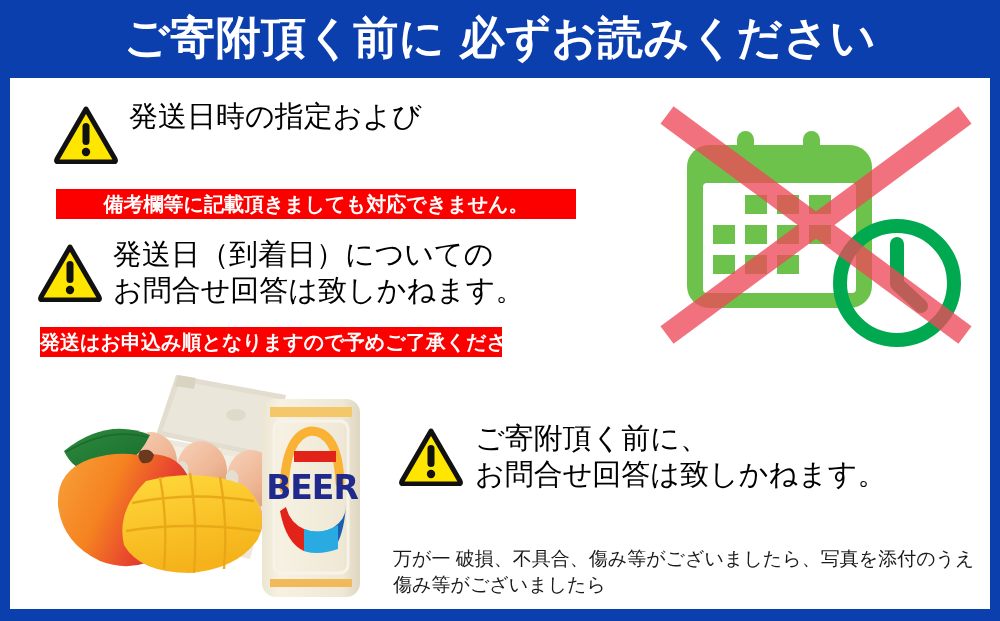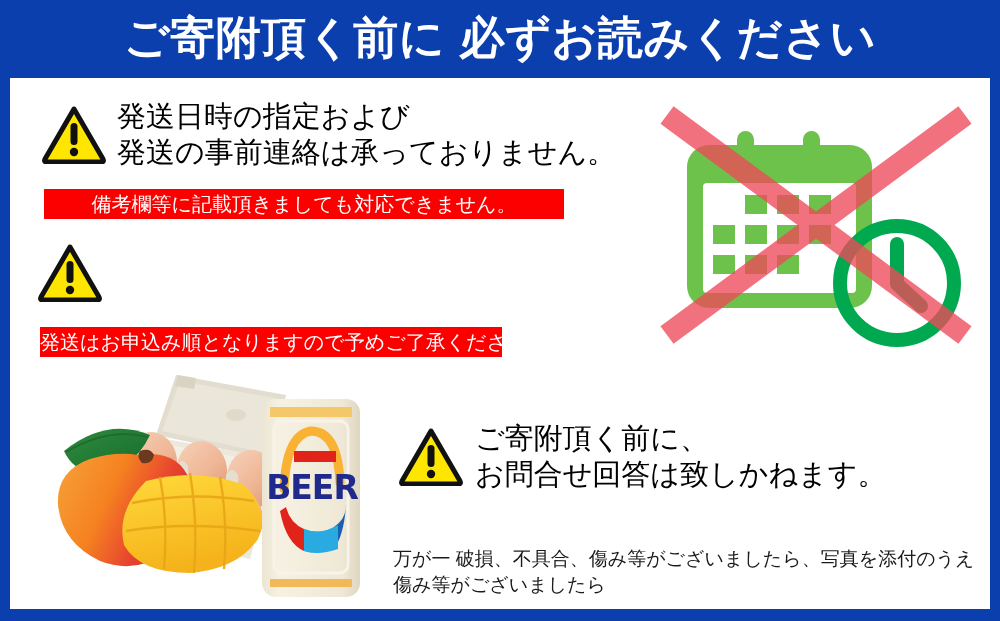--- a/index.html
+++ b/index.html
@@ -73,39 +73,39 @@
     line-height: 36px;
     white-space: nowrap;
     font-family: "DejaVu Sans", "Liberation Sans", sans-serif;
   }
 
   .red-banner {
     position: absolute;
     background: #fc0000;
     color: #ffffff;
     font-size: 20px;
-    font-weight: normal;
+    font-weight: bold;
     text-align: center;
     line-height: 30px;
     height: 30px;
     white-space: nowrap;
     font-family: "DejaVu Sans", "Liberation Sans", sans-serif;
   }
 
   .small-note {
     position: absolute;
     color: #1a1a1a;
     font-size: 19px;
     line-height: 26px;
     white-space: nowrap;
     font-family: Liberation Sans, sans-serif;
   }
 
   
-  #block1 { left: 4px; top: 0; width: 640px; height: 135px; padding-left: 48px; }
+  #block1 { left: 16px; top: 0; width: 640px; height: 135px; padding-left: 48px; }
   #block1 .warn-tri { left: 28px; top: 28px; }
   #block1 .warn-lines { left: 103px; top: 20px; }
   #block1 .red-banner { left: 30px; top: 111px; width: 520px; }
 
   
   #block2 { left: 0; top: 138px; width: 640px; height: 135px; }
   #block2 .warn-tri { left: 28px; top: 28px; }
   #block2 .warn-lines { left: 103px; top: 20px; }
   #block2 .red-banner { left: 30px; top: 111px; width: 462px; }
 
@@ -152,32 +152,35 @@
     <div class="warn-block" id="block1">
       <div class="warn-tri">
         <svg width="64" height="58" viewBox="0 0 64 58" xmlns="http://www.w3.org/2000/svg">
           <path d="M32 3 L61 53 Q62.5 56 59 56 L5 56 Q1.5 56 3 53 Z" fill="#ffe600" stroke="#111111" stroke-width="5" stroke-linejoin="round"></path>
           <rect x="28.5" y="17" width="7" height="22" rx="3.5" fill="#111111"></rect>
           <circle cx="32" cy="46" r="4.2" fill="#111111"></circle>
         </svg>
       </div>
       <div class="warn-lines">
         <div>発送日時の指定および</div>
-        <div>発送の事前連絡は承っておりません。</div>
       </div>
       <div class="red-banner">備考欄等に記載頂きましても対応できません。</div>
     </div>
 
     <div class="warn-block" id="block2">
       <div class="warn-tri">
         <svg width="64" height="58" viewBox="0 0 64 58" xmlns="http://www.w3.org/2000/svg">
           <path d="M32 3 L61 53 Q62.5 56 59 56 L5 56 Q1.5 56 3 53 Z" fill="#ffe600" stroke="#111111" stroke-width="5" stroke-linejoin="round"></path>
           <rect x="28.5" y="17" width="7" height="22" rx="3.5" fill="#111111"></rect>
           <circle cx="32" cy="46" r="4.2" fill="#111111"></circle>
         </svg>
+      </div>
+      <div class="warn-lines">
+        <div>発送日（到着日）についての</div>
+        <div>お問合せ回答は致しかねます。</div>
       </div>
       <div class="red-banner">発送はお申込み順となりますので予めご了承ください。</div>
     </div>
 
     <div class="warn-block" id="block3">
       <div class="warn-tri">
         <svg width="64" height="58" viewBox="0 0 64 58" xmlns="http://www.w3.org/2000/svg">
           <path d="M32 3 L61 53 Q62.5 56 59 56 L5 56 Q1.5 56 3 53 Z" fill="#ffe600" stroke="#111111" stroke-width="5" stroke-linejoin="round"></path>
           <rect x="28.5" y="17" width="7" height="22" rx="3.5" fill="#111111"></rect>
           <circle cx="32" cy="46" r="4.2" fill="#111111"></circle>

